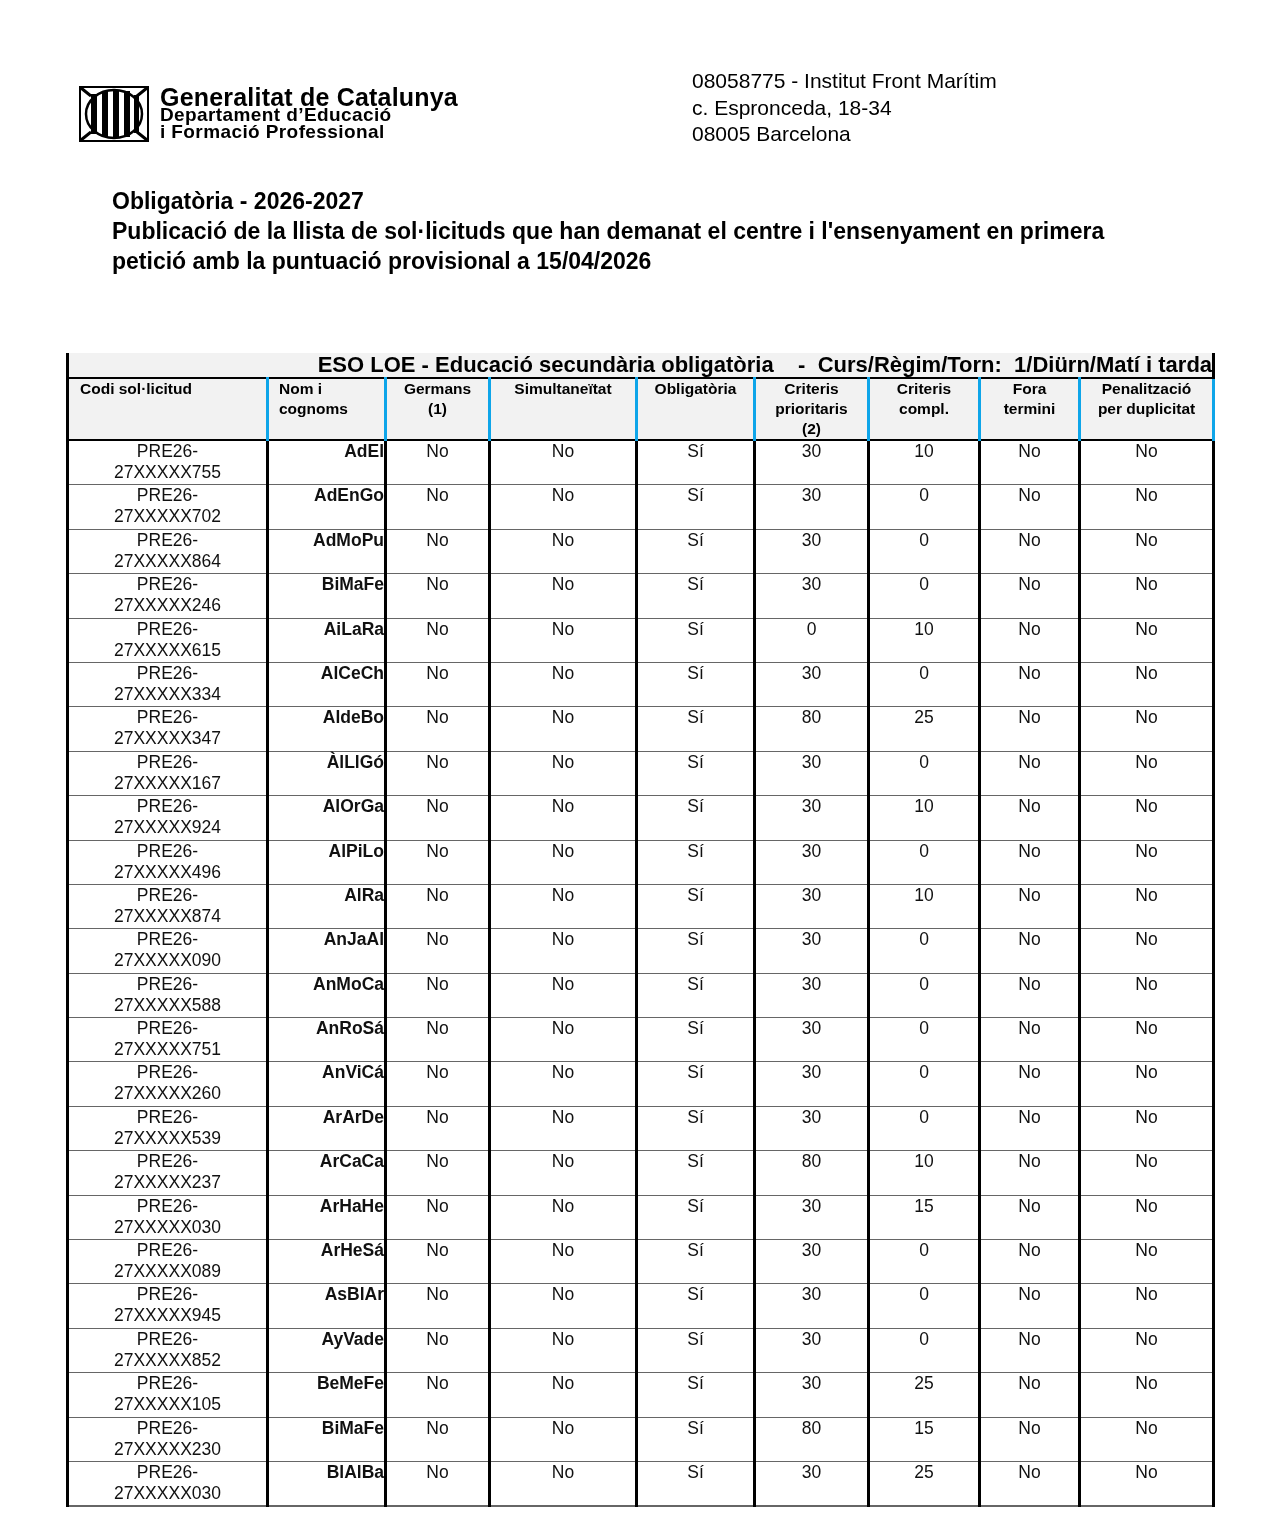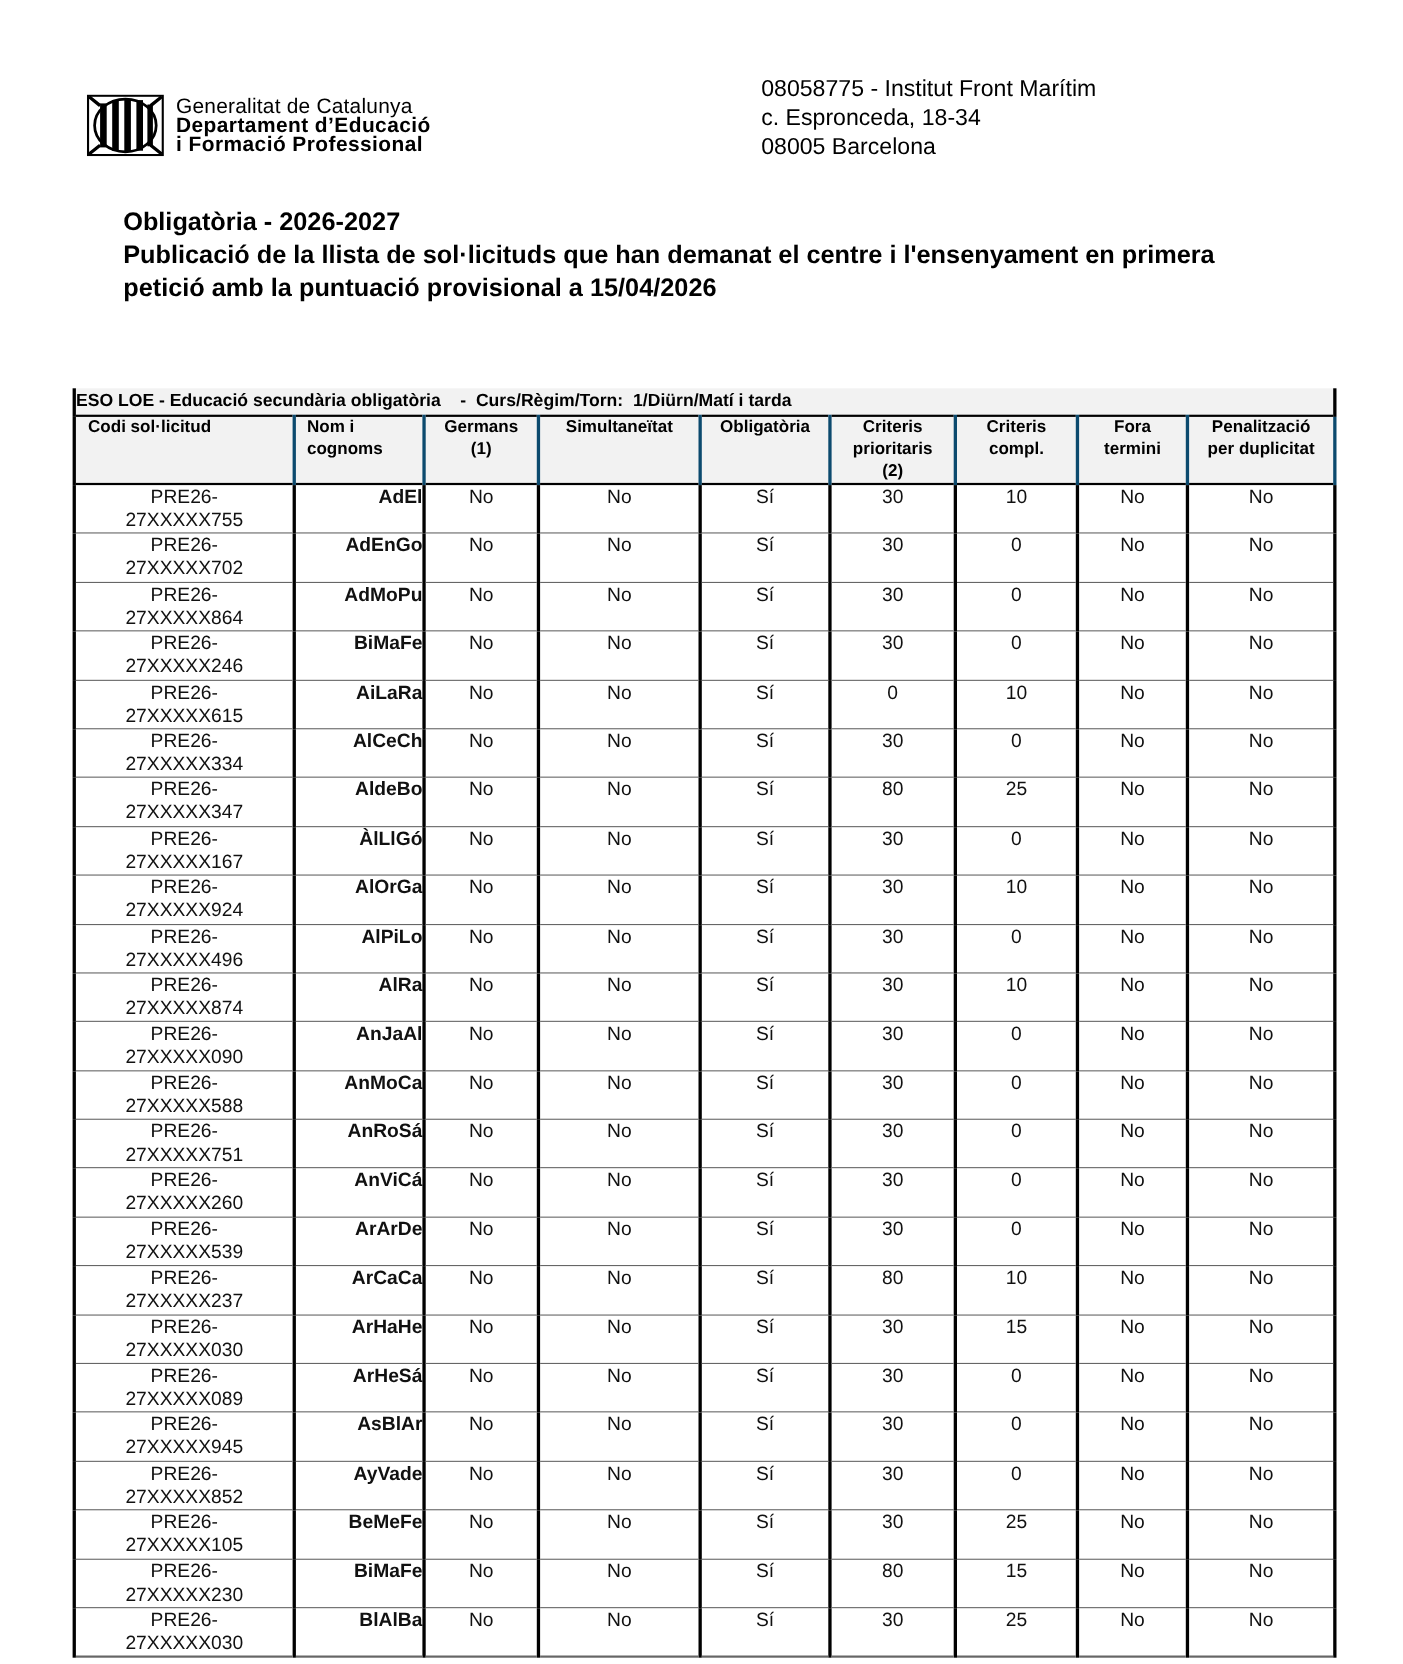--- a/index.html
+++ b/index.html
@@ -1,32 +1,32 @@
 <!DOCTYPE html>
 <html><head>
 <meta charset="utf-8">
 <style>
   html, body { margin: 0; padding: 0; background: #ffffff; }
   body { width: 1275px; height: 1513px; position: relative; overflow: hidden;
          font-family: "Liberation Sans", sans-serif; color: #000; }
   .logo { position: absolute; left: 79px; top: 86px; display: flex; align-items: center; }
   .logo-mark { width: 70px; height: 56px; }
   .logo-text { margin-left: 11px; line-height: 17px; }
-  .logo-text .l1 { font-size: 19px; font-weight: normal; letter-spacing: 0.2px; }
+  .logo-text .l1 { font-size: 25px; font-weight: bold; letter-spacing: 0.2px; }
   .logo-text .l2, .logo-text .l3 { font-size: 19px; font-weight: bold; letter-spacing: 0.4px; }
   .centre { position: absolute; left: 692px; top: 68px; font-size: 21px; line-height: 26.5px; }
   .titles { position: absolute; left: 76px; top: 186px; font-weight: bold; font-size: 23px; line-height: 30px; width: 1150px; margin-left: 36px; }
   table.grid { position: absolute; left: 66px; top: 353px; border-collapse: collapse;
                table-layout: fixed; width: 1146px; font-size: 17px; }
   table.grid td, table.grid th { padding: 0; }
-  .banner td { background: #f2f2f2; height: 24px; font-weight: bold; font-size: 16px; text-align: left;
+  .banner td { background: #f2f2f2; height: 24px; font-weight: bold; font-size: 22px; text-align: right;
                border-left: 3px solid #000; border-right: 3px solid #000; border-bottom: 2px solid #000;
                line-height: 24px; white-space: pre; }
   .hdr th { background: #f2f2f2; font-weight: bold; font-size: 15.5px; line-height: 20px; vertical-align: top;
-            height: 58px; border-right: 3px solid #0c4a6e; border-bottom: 2px solid #000; padding-top: 1px; }
+            height: 58px; border-right: 3px solid #0ea5e9; border-bottom: 2px solid #000; padding-top: 1px; }
   .hdr th:first-child { border-left: 3px solid #000; text-align: left; padding-left: 11px; }
   .hdr th.left { text-align: left; padding-left: 10px; }
   .row td { height: 43.4px; vertical-align: top; line-height: 21px; border-right: 3px solid #000;
             border-bottom: 1px solid #666; text-align: center; font-size: 17.5px; color: #111; }
   .row td:first-child { border-left: 3px solid #000; }
   .row td.name { text-align: right; padding-left: 11px; font-weight: bold; }
   .row:last-child td { border-bottom: 2px solid #666; }
 </style>
 </head>
 <body>

